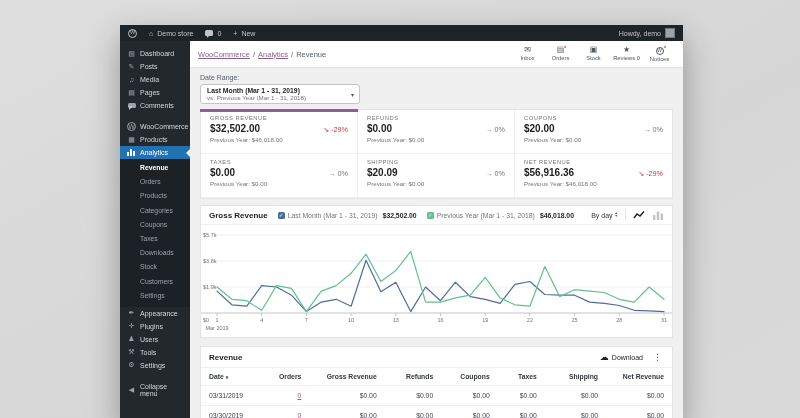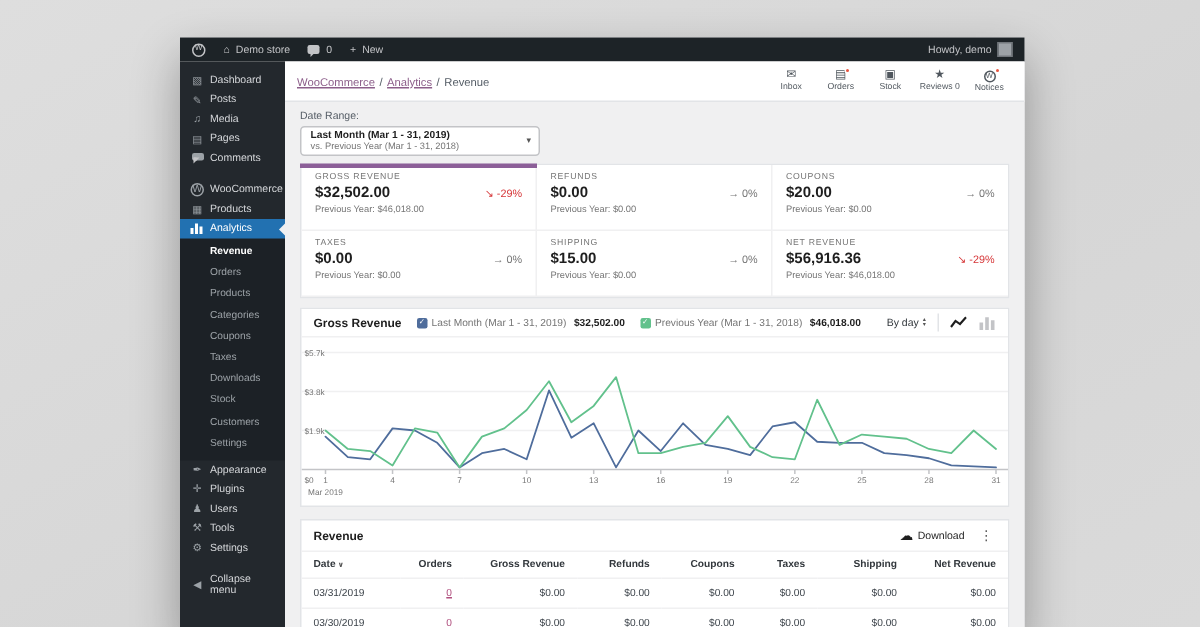--- a/index.html
+++ b/index.html
@@ -287,21 +287,21 @@
             <div class="tlabel">Taxes</div>
             <div class="trow">
               <span class="tvalue">$0.00</span>
               <span class="tchange flat">→ 0%</span>
             </div>
             <div class="tprev">Previous Year: $0.00</div>
           </div>
           <div class="tile">
             <div class="tlabel">Shipping</div>
             <div class="trow">
-              <span class="tvalue">$15.00</span>
+              <span class="tvalue">$20.09</span>
               <span class="tchange flat">→ 0%</span>
             </div>
             <div class="tprev">Previous Year: $0.00</div>
           </div>
           <div class="tile">
             <div class="tlabel">Net Revenue</div>
             <div class="trow">
               <span class="tvalue">$56,916.36</span>
               <span class="tchange down">↘ -29%</span>
             </div>

